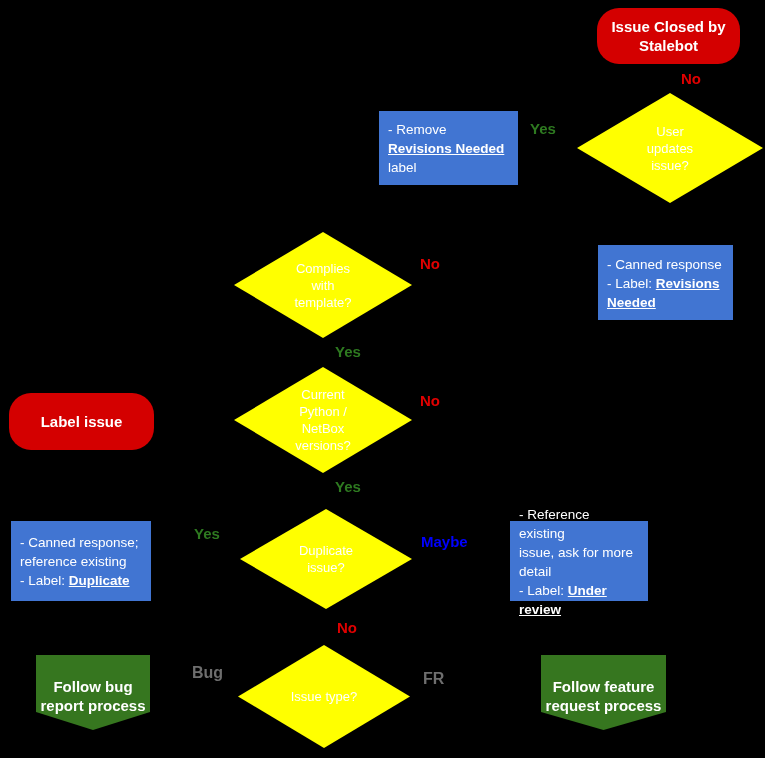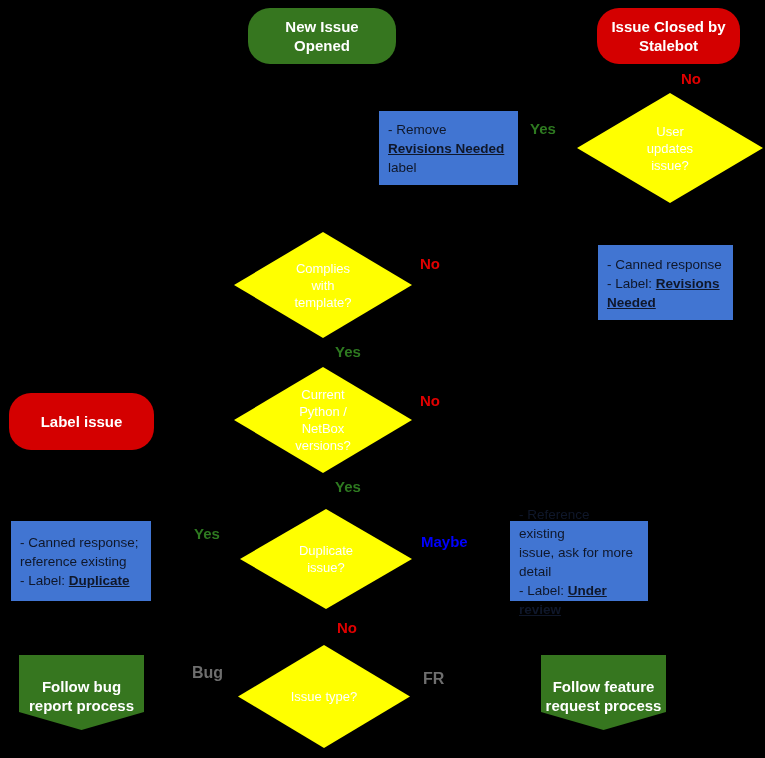--- a/index.html
+++ b/index.html
@@ -58,21 +58,21 @@
     line-height: 17px;
     font-weight: normal;
     white-space: pre-line;
     pointer-events: none;
   }
 
   
   .note {
     position: absolute;
     background: #4175d2;
-    color: #0f172a;
+    color: #ffffff;
     font-size: 13.5px;
     line-height: 19px;
     box-sizing: border-box;
     padding: 10px 9px 9px 9px;
     display: flex;
     flex-direction: column;
     justify-content: center;
   }
   .note .em {
     font-weight: bold;
@@ -106,22 +106,20 @@
   .edge-label.yes   { color: #2e7a20; }
   .edge-label.no    { color: #e00000; }
   .edge-label.maybe { color: #0000ff; }
   .edge-label.gray  { color: #6e6e6e; }
 </style>
 </head>
 <body>
 
 <div id="canvas">
 
-  <div class="stadium green" style="left: 248px; top: 8px; width: 148px; height: 56px; white-space: pre-line;">New Issue
-Opened</div>
 
   <div class="stadium red" style="left: 597px; top: 8px; width: 143px; height: 56px; white-space: pre-line;">Issue Closed by
 Stalebot</div>
 
   <div class="edge-label no" style="left:681px; top:70px;">No</div>
 
   <div class="diamond-wrap" style="left:577px; top:93px; width:186px; height:110px;">
     <svg width="186" height="110" viewBox="0 0 186 110">
       <polygon points="93,0 186,55 93,110 0,55" fill="#ffff00"></polygon>
     </svg>
@@ -198,21 +196,21 @@
     <div>- Reference existing</div>
     <div>issue, ask for more</div>
     <div>detail</div>
     <div>
       <span>- Label: </span><span class="em">Under review</span>
     </div>
   </div>
 
   <div class="edge-label no" style="left:337px; top:619px;">No</div>
 
-  <div class="banner" style="left: 19px; top: 655px; width: 125px; height: 75px; white-space: pre-line;">Follow bug
+  <div class="banner" style="left: 36px; top: 655px; width: 114px; height: 75px; white-space: pre-line;">Follow bug
 report process</div>
 
   <div class="edge-label gray" style="left:192px; top:664px; font-size:16px;">Bug</div>
 
   <div class="diamond-wrap" style="left:238px; top:645px; width:172px; height:103px;">
     <svg width="172" height="103" viewBox="0 0 172 103">
       <polygon points="86,0 172,51.5 86,103 0,51.5" fill="#ffff00"></polygon>
     </svg>
     <div class="diamond-label" style="white-space: pre-line;">Issue type?</div>
   </div>

